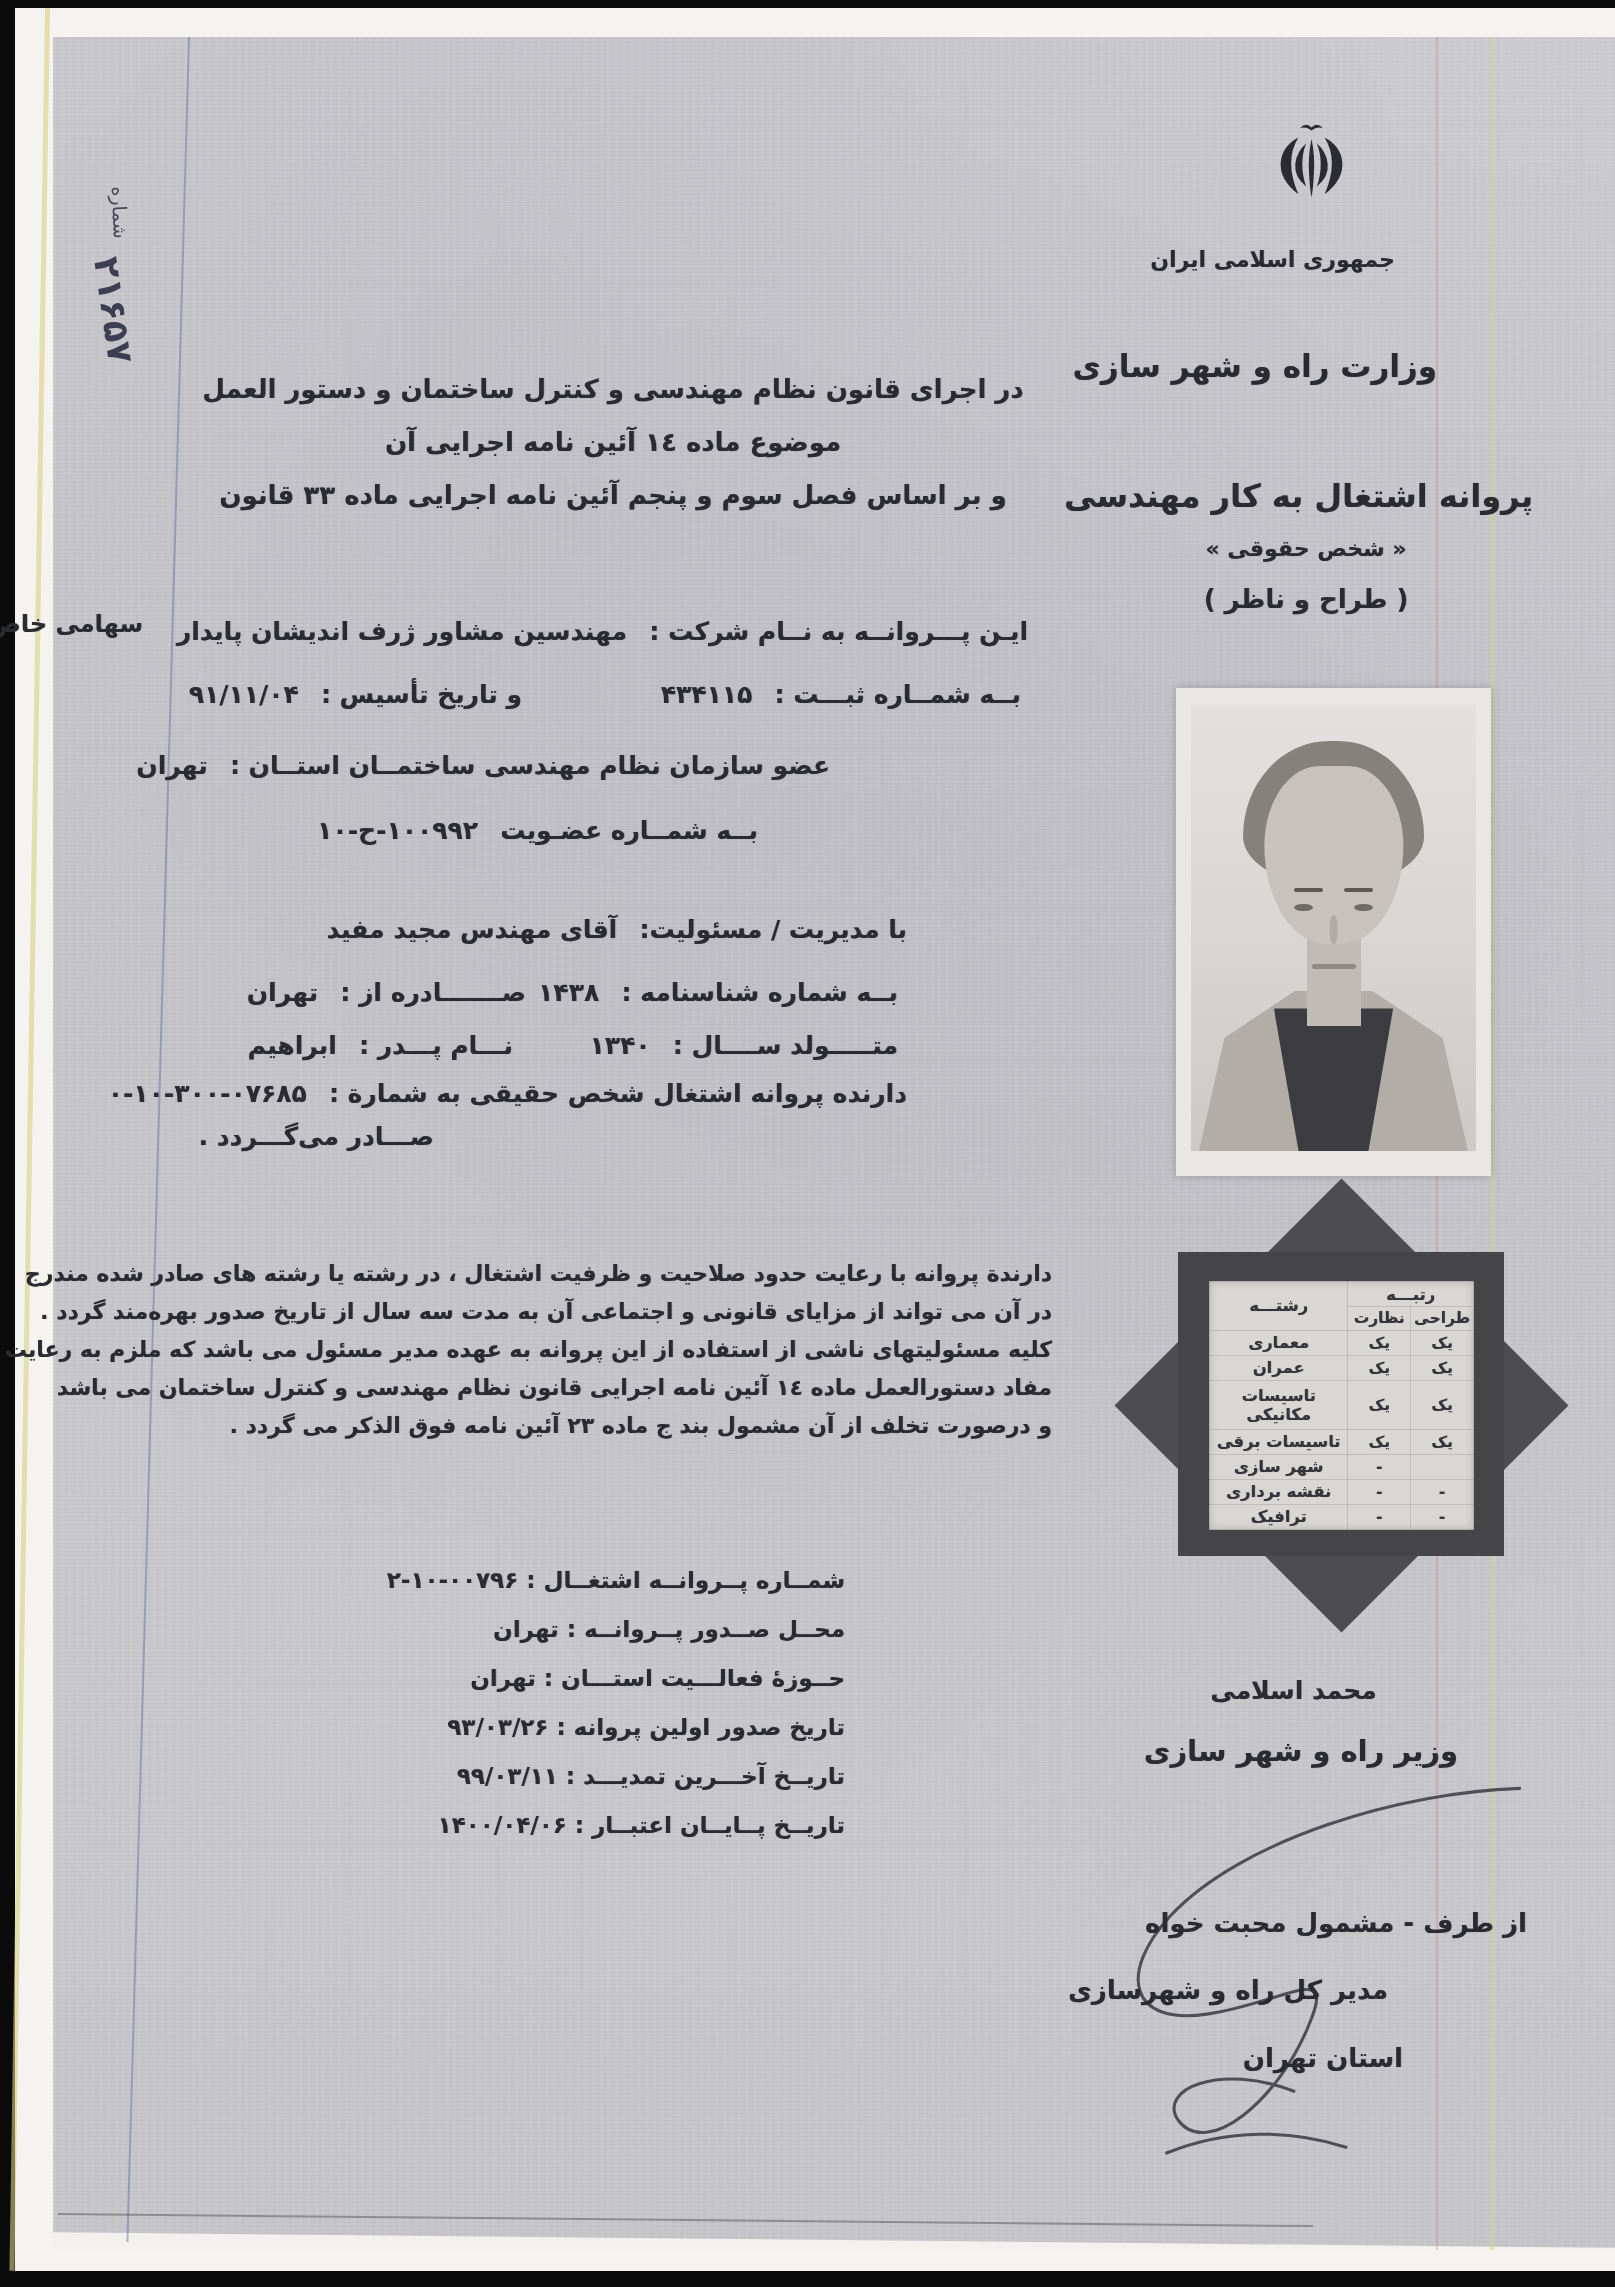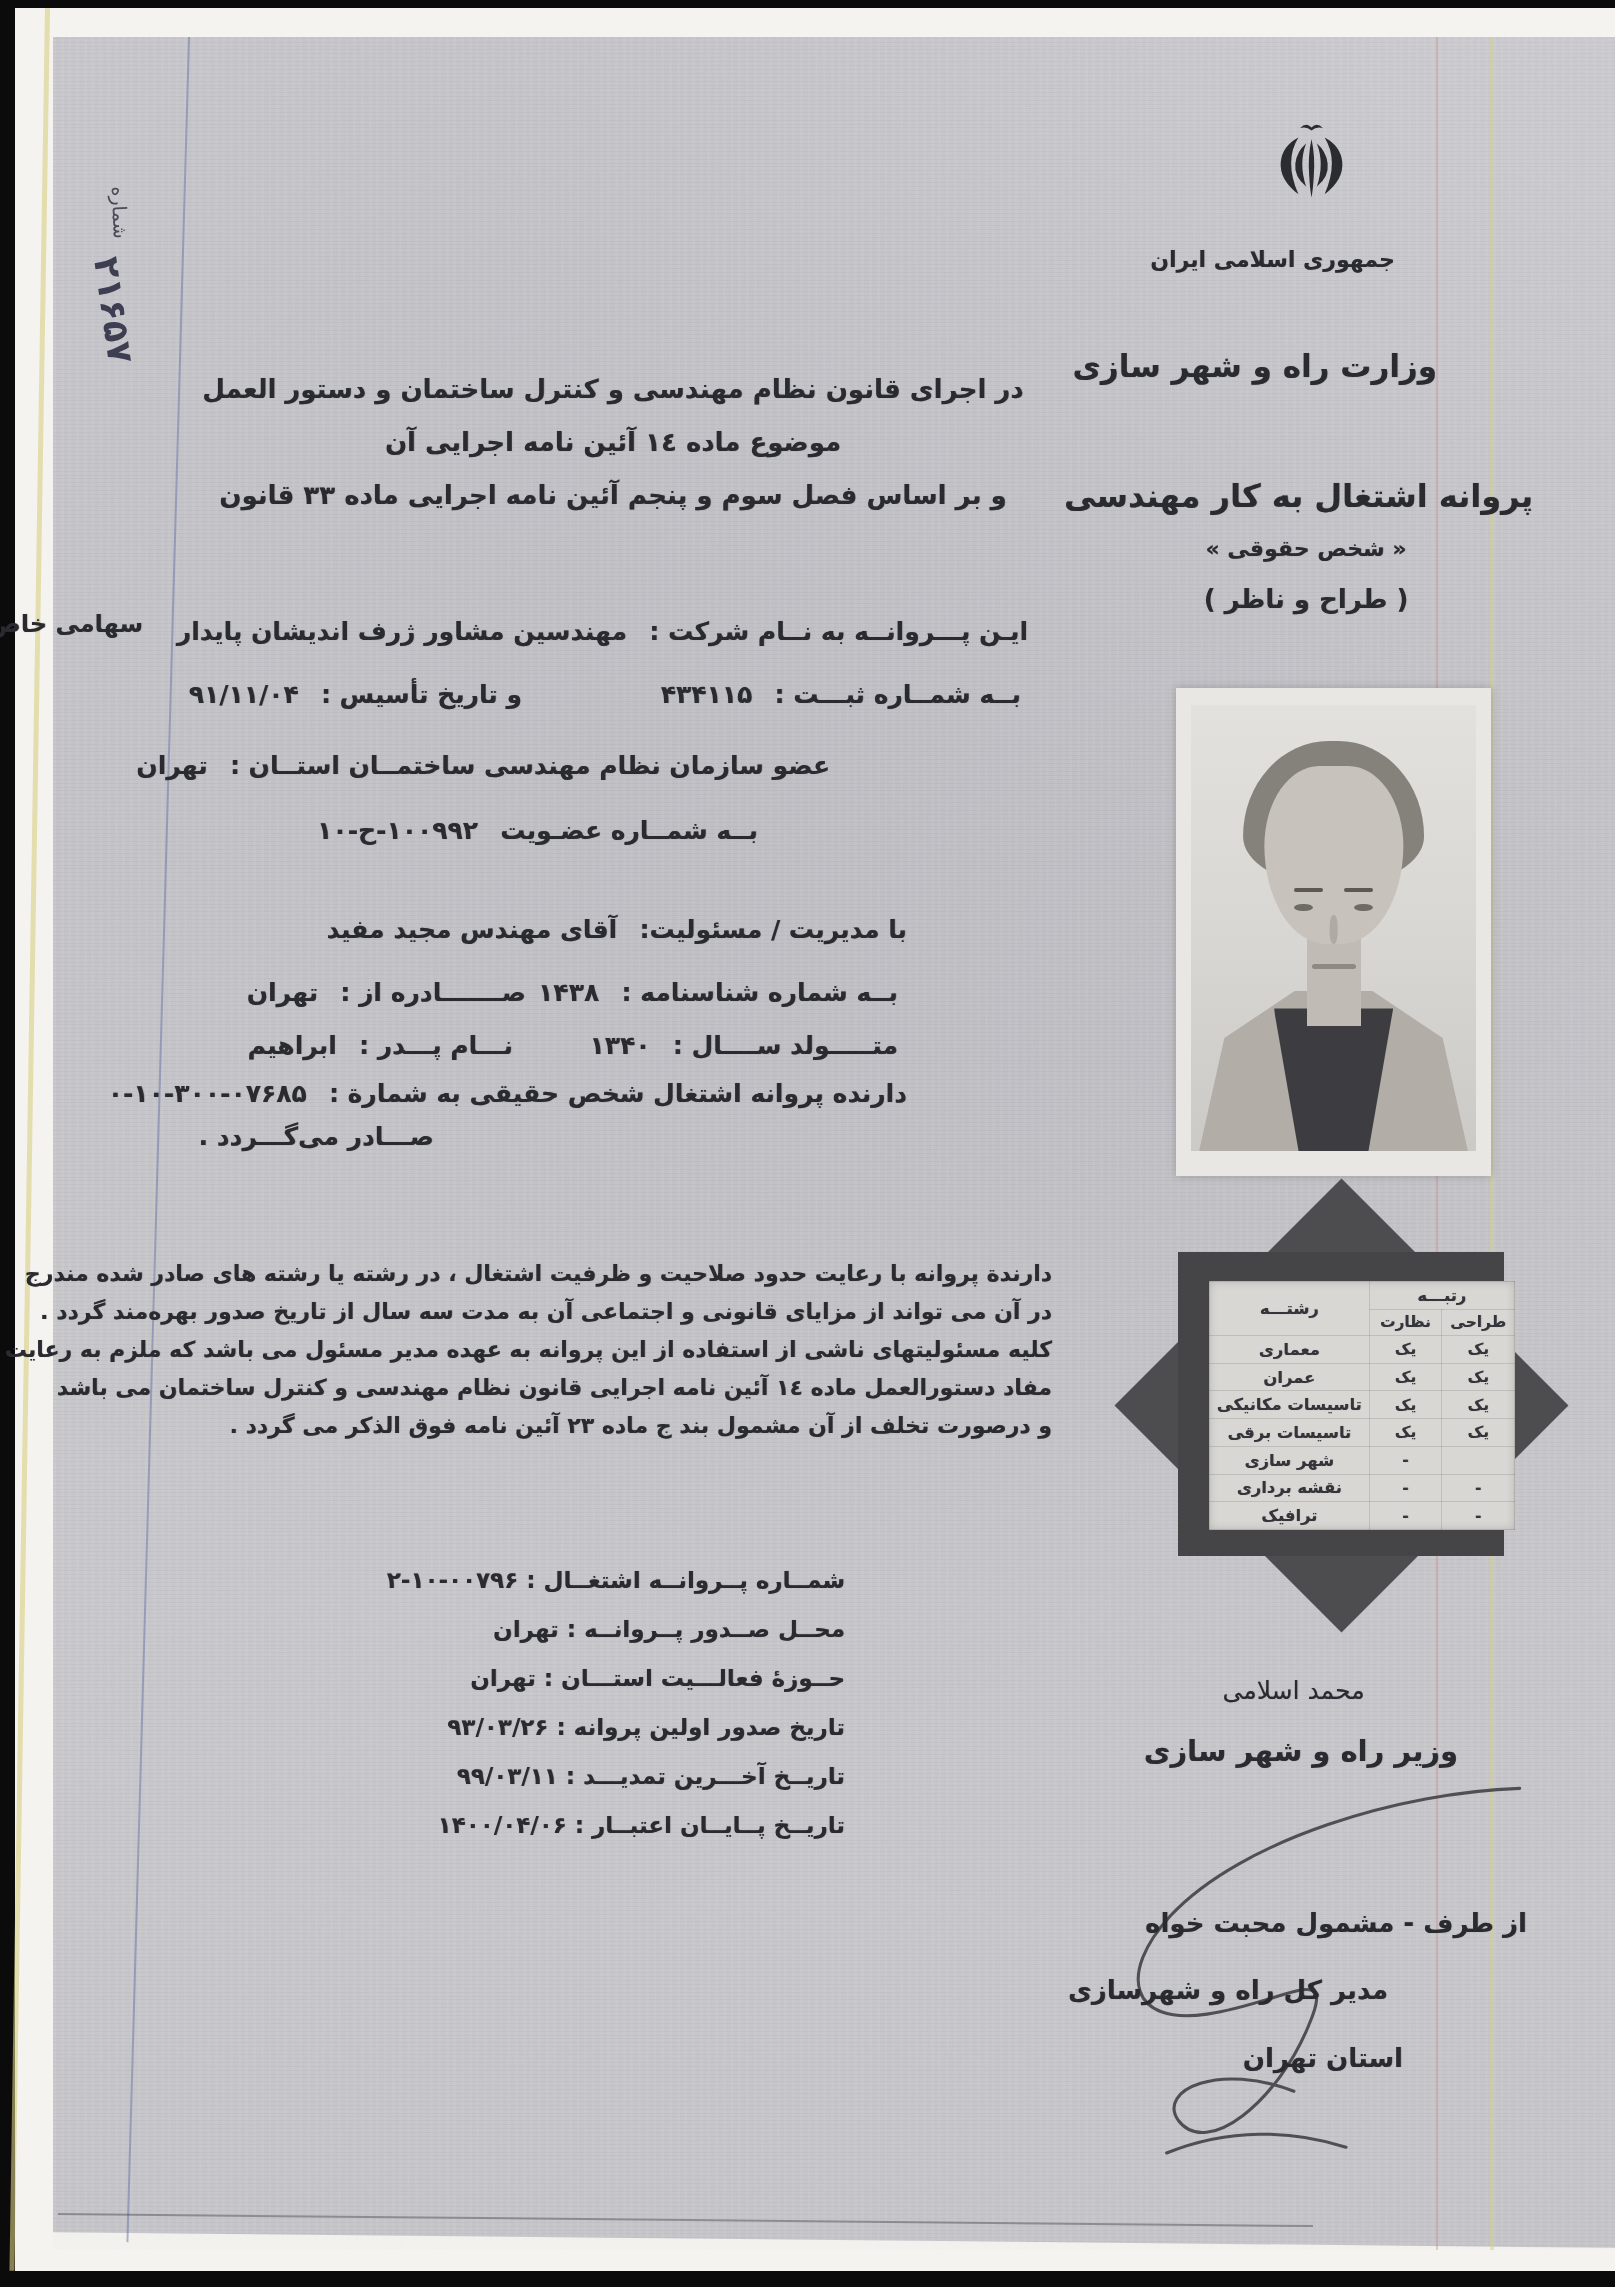--- a/index.html
+++ b/index.html
@@ -90,35 +90,35 @@
          background:#c0bcb5;}
   .ph-suit{position:absolute;left:50%;bottom:-2%;width:96%;height:38%;transform:translateX(-50%);
          background:#b2aea7;clip-path:polygon(0 100%,10% 28%,36% 0,64% 0,90% 28%,100% 100%);}
   .ph-shirt{position:absolute;left:50%;bottom:-2%;width:42%;height:34%;transform:translateX(-50%);
          background:#3d3d41;clip-path:polygon(0 0,100% 0,78% 100%,22% 100%);}
 
   
   .diamond{position:absolute;left:1181px;top:1245px;width:321px;height:321px;background:#4d4d50;
            transform:rotate(45deg);}
   .tframe{position:absolute;left:1178px;top:1252px;width:326px;height:304px;background:#454548;}
-  .tpanel{position:absolute;left:1209px;top:1281px;width:306px;height:249px;background:#d8d7d3;
+  .tpanel{position:absolute;left:1209px;top:1281px;width:265px;height:249px;background:#d8d7d3;
           box-shadow:inset 0 0 9.7px rgba(0,0,0,.18);}
   table.grade{width:100%;height:100%;border-collapse:collapse;table-layout:fixed;direction:ltr;
           font-size:16.4px;color:#34343b;}
   table.grade td,table.grade th{border:1px solid rgba(60,60,70,.16);text-align:center;
           vertical-align:middle;padding:0;font-weight:bold;}
   table.grade .dcol{width:52%;}
   table.grade .vcell{font-size:15.4px;}
 
   
   .lic{right:770px;top:1556px;text-align:right;font-size:23px;font-weight:bold;line-height:49px;
        white-space:nowrap;}
 
   
-  .minister-name{left:1197px;top:1676px;width:193px;text-align:center;font-size:25px;font-weight:normal;}
+  .minister-name{left:1197px;top:1676px;width:193px;text-align:center;font-size:25px;font-weight:bold;}
   .minister-title{left:1149px;top:1734px;width:309px;text-align:center;font-size:29px;font-weight:bold;}
   .sig-svg{position:absolute;left:1074px;top:1769px;}
   .behalf{right:88px;top:1908px;font-size:26px;font-weight:bold;}
   .deputy{right:227px;top:1975px;font-size:26px;font-weight:bold;}
   .region{right:212px;top:2043px;font-size:26px;font-weight:bold;}
 </style>
 </head>
 <body>
 
 <div class="page">

